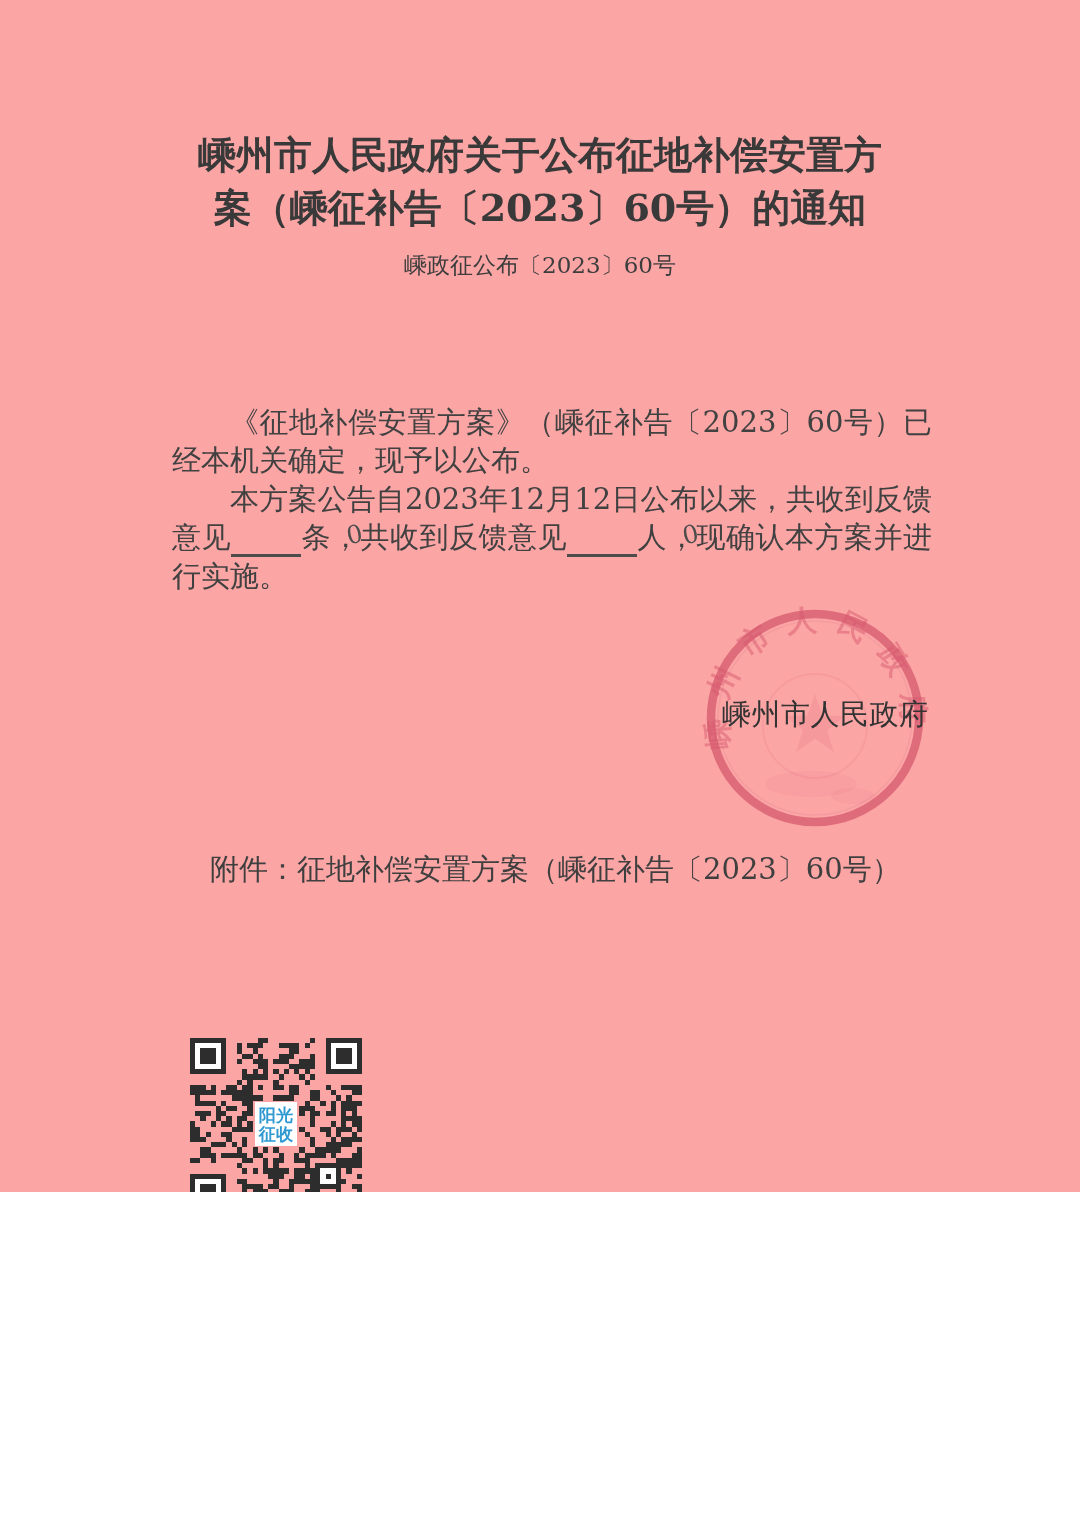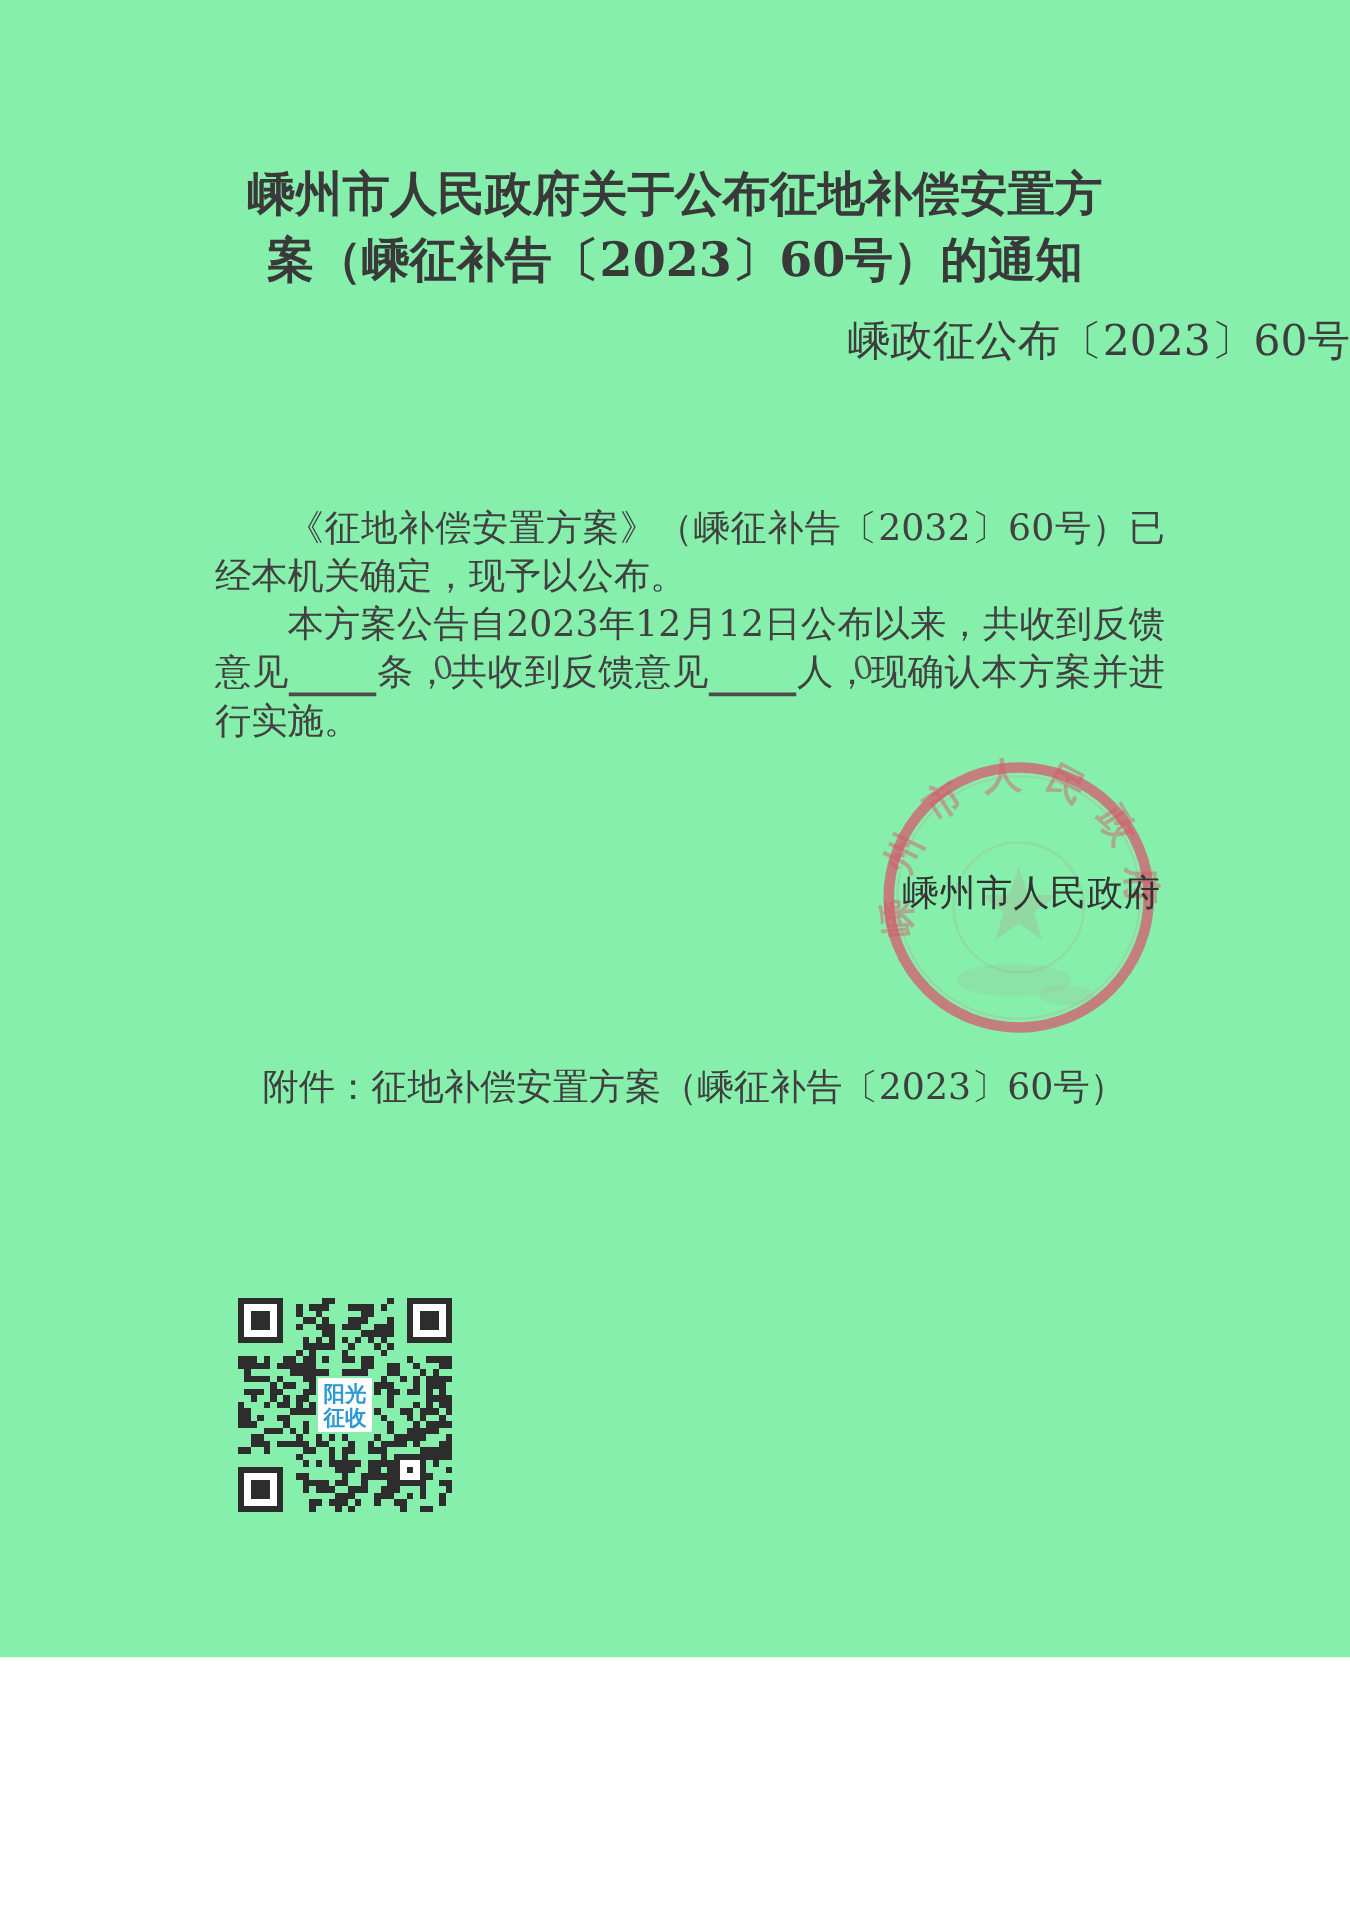--- a/index.html
+++ b/index.html
@@ -1,43 +1,43 @@
 <!DOCTYPE html>
 <html><head>
 <meta charset="utf-8">
 <style>
   * { margin:0; padding:0; box-sizing:border-box; }
   html,body { background:#ffffff; }
   body { font-family:"DejaVu Serif", serif; }
   .page {
     position:relative;
-    width:1080px; height:1326px;
+    width:1080px; height:1192px;
     margin:0 auto;
-    background:#86efac;
+    background:#fca5a5;
     overflow:hidden;
     color:#3f3f3f;
   }
   .doc-title {
     position:absolute;
     top:128px; left:50%;
     transform:translateX(-50%);
     width:705px;
     text-align:center;
     font-size:38px;
     font-weight:bold;
     line-height:53px;
     color:#393939;
     letter-spacing:0px;
   }
   .doc-number {
     position:absolute;
     top:250px; left:0;
     width:100%;
-    text-align:right;
-    font-size:34px;
+    text-align:center;
+    font-size:23px;
     color:#3d3d3d;
   }
   .doc-body {
     position:absolute;
     top:403px; left:172px;
     width:760px;
     font-size:29px;
     line-height:38.4px;
     text-align:justify;
     color:#414141;
@@ -107,21 +107,21 @@
 </head>
 <body>
 
 <div class="page">
 
   <div class="doc-title">嵊州市人民政府关于公布征地补偿安置方案（嵊征补告〔2023〕60号）的通知</div>
 
   <div class="doc-number">嵊政征公布〔2023〕60号</div>
 
   <div class="doc-body">
-    <p>《征地补偿安置方案》（嵊征补告〔2032〕60号）已经本机关确定，现予以公布。</p>
+    <p>《征地补偿安置方案》（嵊征补告〔2023〕60号）已经本机关确定，现予以公布。</p>
     <p><span>本方案公告自2023年12月12日公布以来，共收到反馈意见</span><span class="blank"><span class="handwritten">0</span></span><span>条，共收到反馈意见</span><span class="blank"><span class="handwritten">0</span></span><span>人，现确认本方案并进行实施。</span></p>
   </div>
 
   <div class="seal">
     <svg viewBox="0 0 228 228">
       <defs>
         <path id="sealArc" d="M 34.2 151.2 A 88 88 0 1 1 193.8 151.2" fill="none"></path>
       </defs>
       <circle cx="114" cy="114" r="104" fill="none" stroke="#d5596d" stroke-width="8.5" opacity="0.75"></circle>
       <circle cx="114" cy="114" r="97" fill="none" stroke="#dd7f90" stroke-width="1.6" opacity="0.22"></circle>

